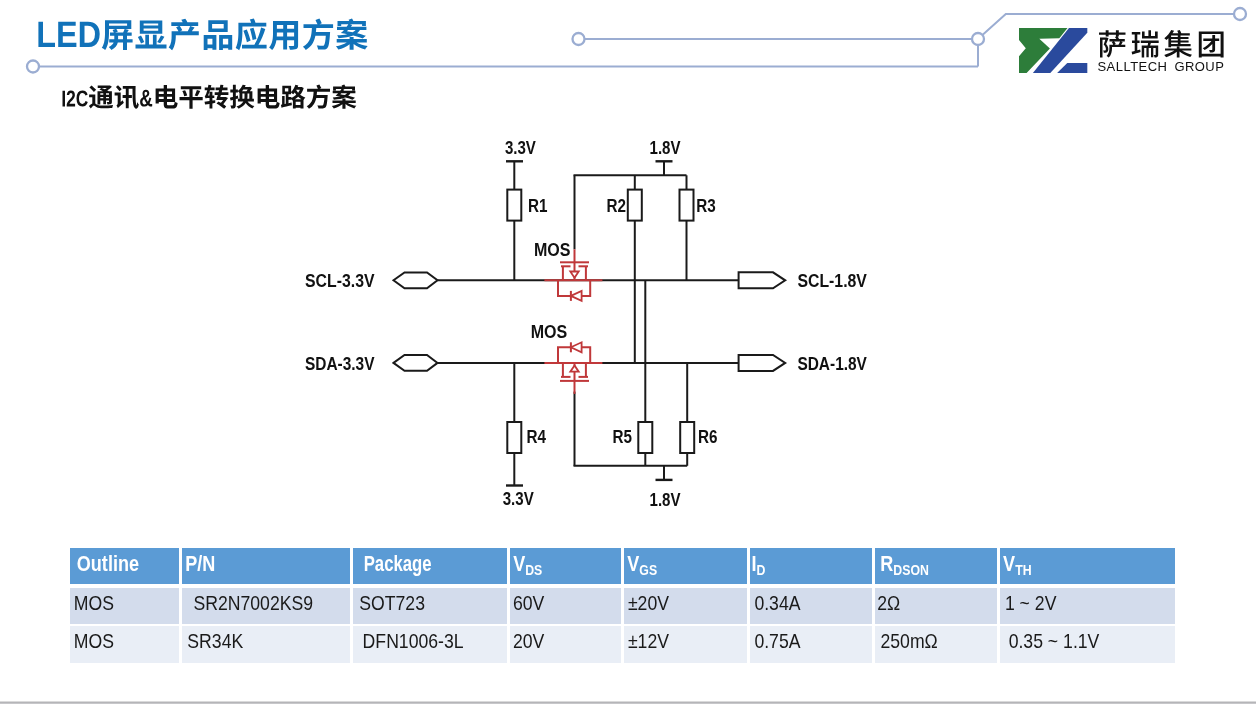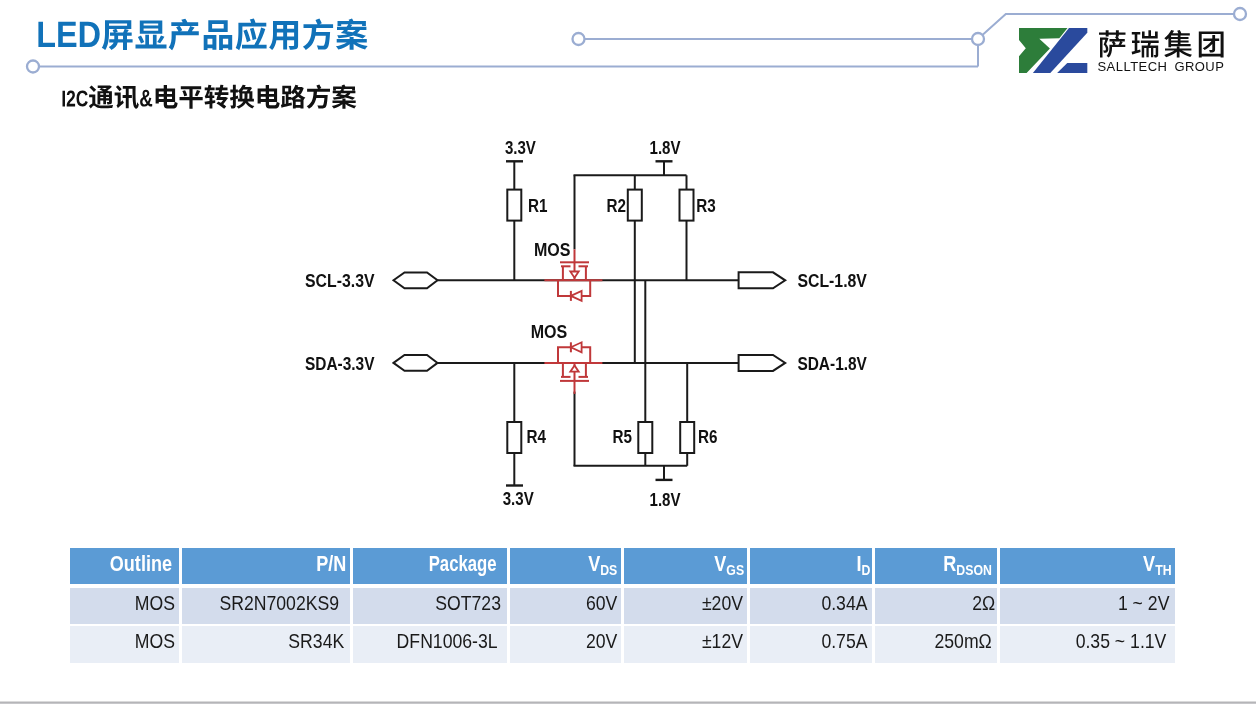--- a/index.html
+++ b/index.html
@@ -1,20 +1,20 @@
 <!DOCTYPE html>
 <html><head><meta charset="utf-8">
 <style>
 * { margin:0; padding:0; box-sizing:border-box; }
 html,body { width:1256px; height:707px; background:#fff; overflow:hidden;
   font-family:"Liberation Sans", sans-serif; }
 #cv { position:absolute; left:0; top:0; }
 #tbl { position:absolute; left:70px; top:548.2px; border-collapse:separate; border-spacing:0;
   table-layout:fixed; }
-#tbl td { text-align:right; vertical-align:middle; padding:0; border-right:3px solid #fff; }
+#tbl td { text-align:left; vertical-align:middle; padding:0; border-right:3px solid #fff; }
 #tbl td:last-child { border-right:none;margin-left:44px; }
 #tbl .hd td { background:#5b9bd5; color:#fff; font-weight:bold; font-size:22px; height:39.8px;
   border-bottom:4.4px solid #fff; }
 #tbl .r1 td { background:#d3dcec; font-size:21px; color:#1a1a1a; height:38.2px;
   border-bottom:2.8px solid #fff; }
 #tbl .r2 td { background:#e9eef6; font-size:21px; color:#1a1a1a; height:36.6px; }
 .tx { display:inline-block; transform:translateY(-3px) scaleX(0.84); transform-origin:center; white-space:nowrap; }
 #tbl .hd .tx { transform:translateY(-2px) scaleX(0.82); }
 #tbl .hd td:nth-child(3) .tx { transform:translateY(-2px) scaleX(0.76); }
 .sb { font-size:15px; vertical-align:-4px; }

